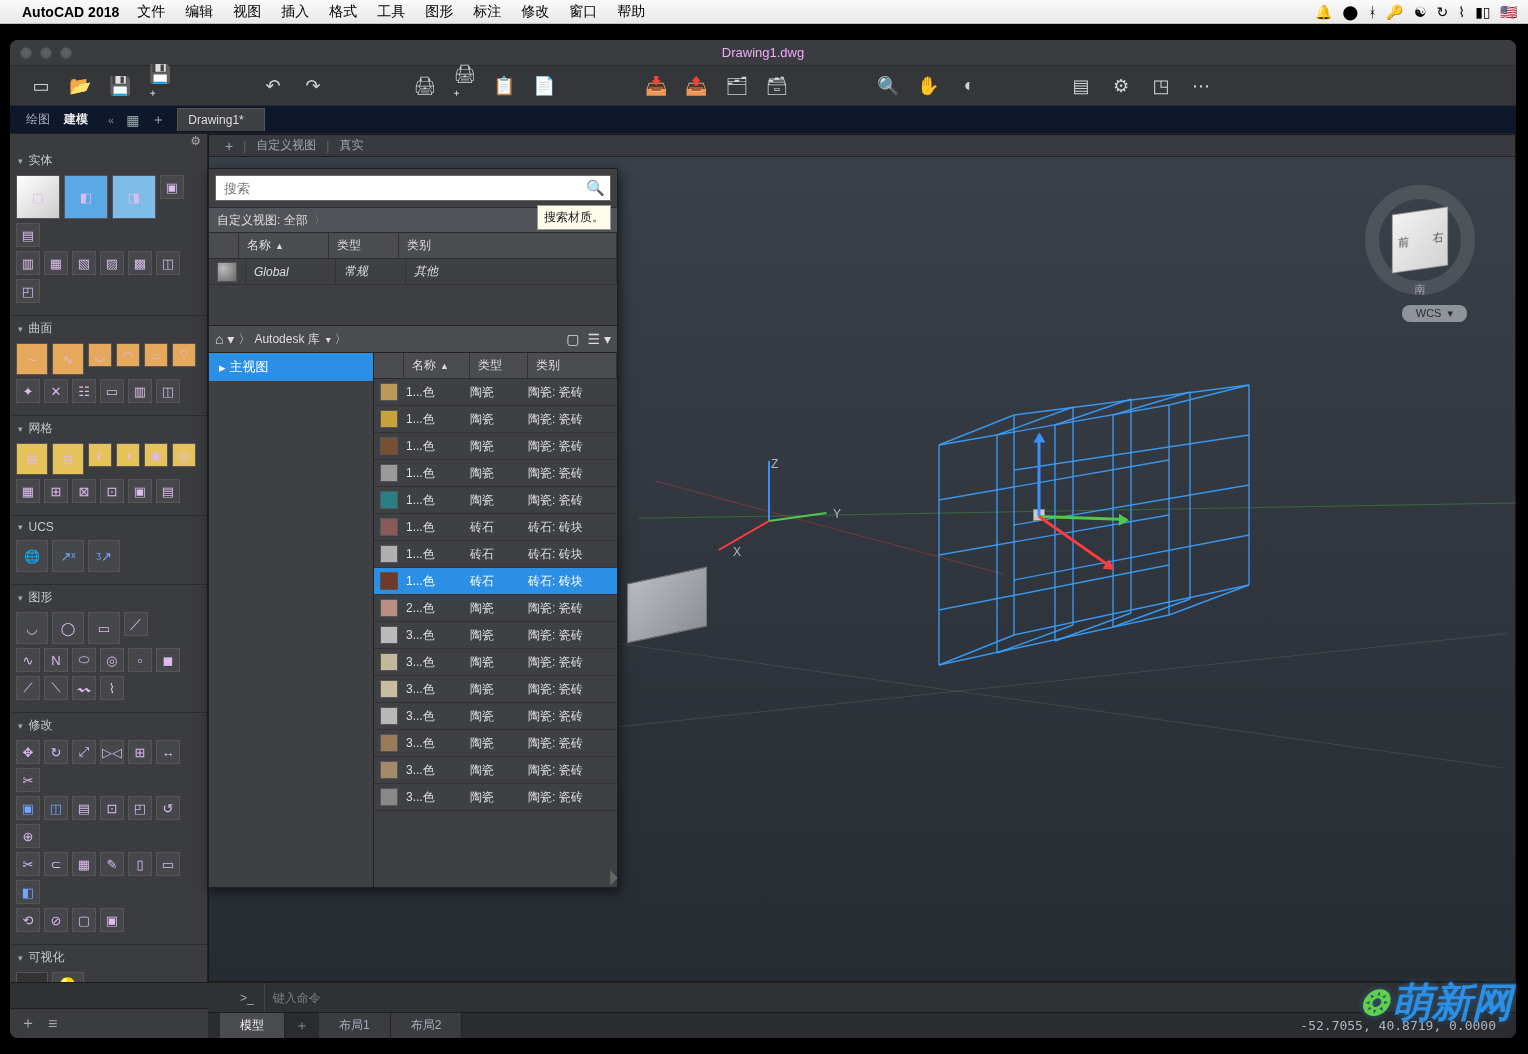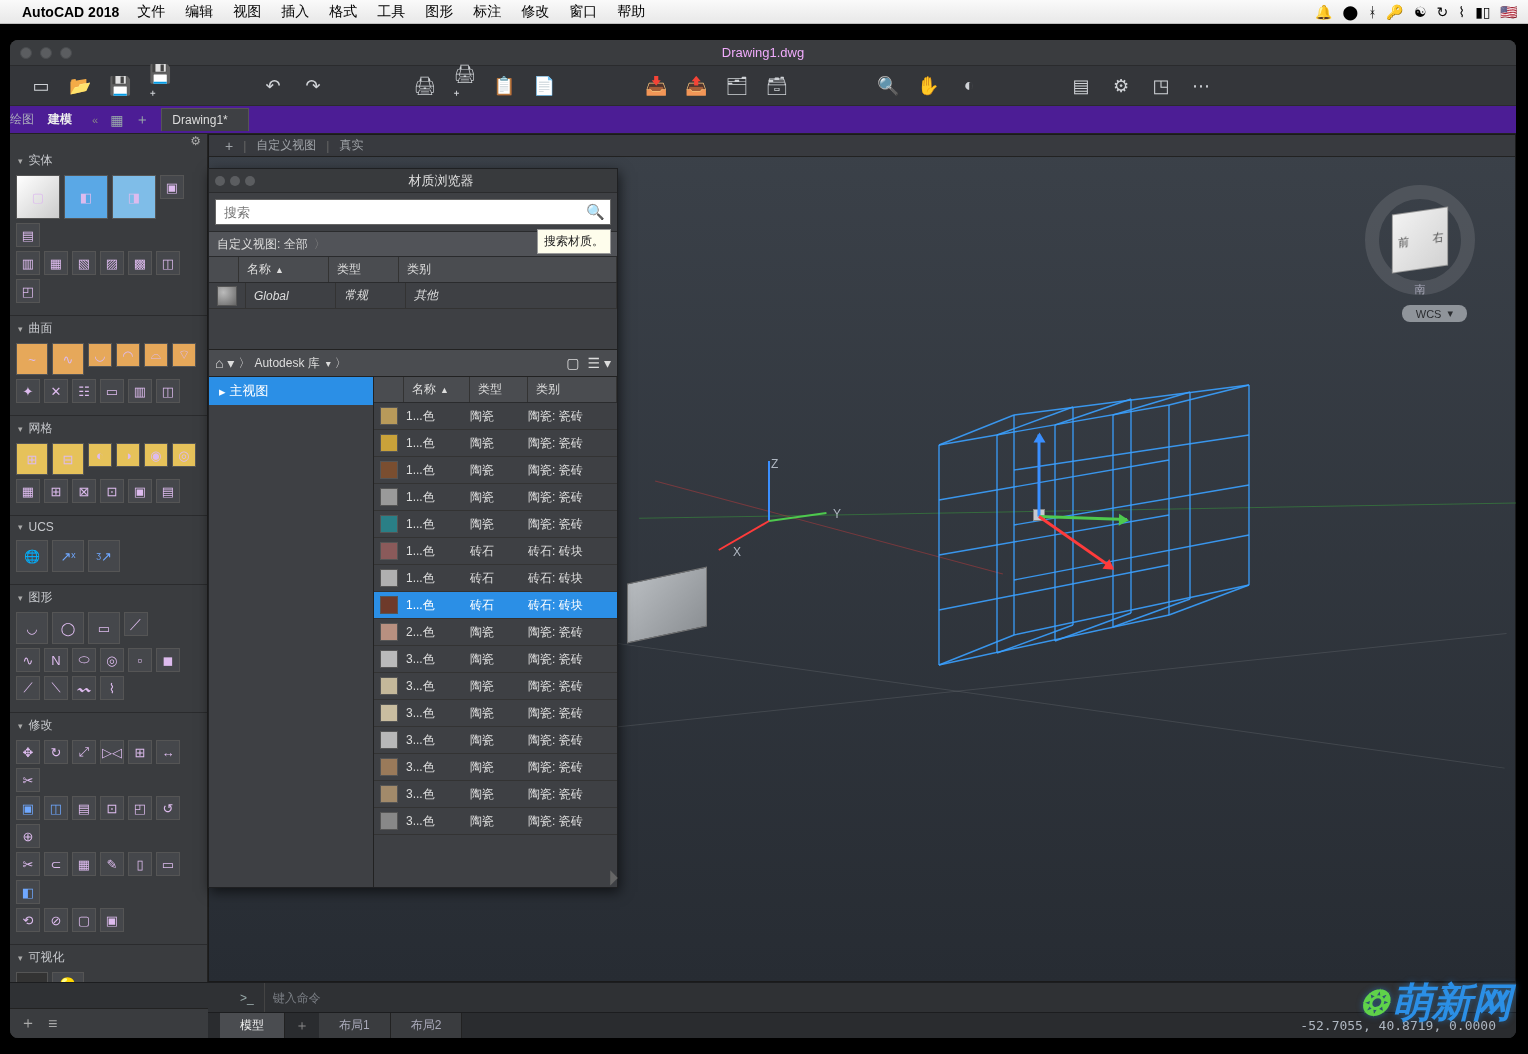--- a/index.html
+++ b/index.html
@@ -18,21 +18,21 @@
 .win-titlebar { height:26px; background:#3a3c3f; display:flex; align-items:center; gap:8px; padding:0 10px; border-bottom:1px solid #2a2b2d;}
 .traffic-dot { width:12px; height:12px; border-radius:50%; background:#5b5d60; border:1px solid #4a4c4f;}
 .win-title { position:absolute; left:50%; transform:translateX(-50%); color:#f0abfc; font-size:13px;}
 
 
 .main-toolbar { height:40px; background:#34363a; display:flex; align-items:center; padding:0 20px; gap:90px; border-bottom:1px solid #2a2b2d;}
 .tb-group { display:flex; gap:18px; }
 .tb-icon { width:22px; height:22px; display:flex; align-items:center; justify-content:center; color:#cfd2d6; cursor:pointer; font-size:18px; }
 
 
-.tabstrip { height:28px; background:#4c1d95; display:flex; align-items:center; padding-left:0; border-bottom:1px solid #222;}
+.tabstrip { height:28px; background:#0f172a; display:flex; align-items:center; padding-left:16px; border-bottom:1px solid #222;}
 .tabstrip .tab-lbl { color:#aab; font-size:12px; margin-right:14px; }
 .tabstrip .tab-active { color:#eee; font-weight:bold; }
 .tabstrip .mini-icon { color:#9aa; font-size:14px; margin:0 6px; cursor:pointer;}
 .tabstrip .chev { color:#888; margin:0 6px; font-size:11px;}
 .doc-tab { background:#3e4044; color:#ddd; padding:4px 20px 4px 10px; font-size:12px; border:1px solid #555; border-bottom:none; margin-left:6px;}
 
 
 .body-row { flex:1; display:flex; overflow:hidden; position:relative; }
 
 
@@ -51,21 +51,21 @@
 .canvas-wrap { flex:1; position:relative; background:linear-gradient(180deg,#3b4149 0%,#272c33 100%); border:1px solid #1a1a1a;}
 .canvas-crumbs { position:absolute; top:0; left:0; right:0; height:22px; background:rgba(56,58,62,.9); border-bottom:1px solid #222; display:flex; align-items:center; gap:10px; padding-left:14px; color:#9fa3a8; font-size:12px;}
 .canvas-crumbs .sep { color:#666;}
 .canvas-crumbs .plus{ margin-left:2px; font-size:14px;}
 
 
 .viewcube { position:absolute; top:50px; right:40px; width:110px; height:110px; display:flex; align-items:center; justify-content:center;}
 .vc-cube { width:62px; height:62px; background:linear-gradient(135deg,#f2f2f2,#d2d2d2); border:1px solid #999; transform:rotateX(18deg) rotateY(-25deg); transform-style:preserve-3d; position:relative; display:flex; align-items:center; justify-content:center; font-size:12px; color:#444;}
 .vc-ring { position:absolute; inset:0; border:14px solid rgba(120,124,130,.35); border-radius:50%;}
 .vc-label-s { position:absolute; bottom:-2px; left:50%; transform:translateX(-50%); color:#aab; font-size:11px;}
-.wcs-pill { position:absolute; top:170px; right:48px; background:#8f949a; color:#2b2d30; font-size:11px; padding:2px 14px; border-radius:8px; display:flex; align-items:center; gap:6px;}
+.wcs-pill { position:absolute; top:170px; right:48px; background:#8f949a; color:#2b2d30; font-size:11px; padding:2px 14px; border-radius:8px; display:flex; gap:6px;}
 
 
 .axis-gizmo { position:absolute; left:520px; top:330px; width:90px; height:90px;}
 .axis-line { position:absolute; left:40px; top:55px; height:2px; transform-origin:left center;}
 .axis-z { width:60px; background:#3a8fff; transform:rotate(-90deg);}
 .axis-y { width:58px; background:#4ec94e; transform:rotate(-8deg);}
 .axis-x { width:58px; background:#ff3b3b; transform:rotate(150deg);}
 .axis-lbl { position:absolute; font-size:12px; color:#aeb6c0;}
 .axis-lbl.z{ left:42px; top:-8px;} .axis-lbl.y{ left:104px; top:42px;} .axis-lbl.x{ left:4px; top:80px;}
 
@@ -468,28 +468,20 @@
         <span class="vc-label-s">南</span>
       </div>
       <div class="wcs-pill">
           <span>WCS</span>
           <span>▾</span>
         </div>
 
     </div>
 
     <div class="mat-panel">
-      <div class="mat-title">
-        <div class="dots">
-            <span></span>
-            <span></span>
-            <span></span>
-          </div>
-        <span class="ttl">材质浏览器</span>
-      </div>
       <div class="mat-search-row">
         <input class="mat-search" placeholder="搜索" style="">
         <span class="mat-search-icon">🔍</span>
         <div class="search-tip">搜索材质。</div>
       </div>
       <div class="mat-crumb">
         <span>自定义视图: 全部</span>
           <span class="arrow">〉</span>
         <div class="tools">
             <span>▦ ▾</span>

